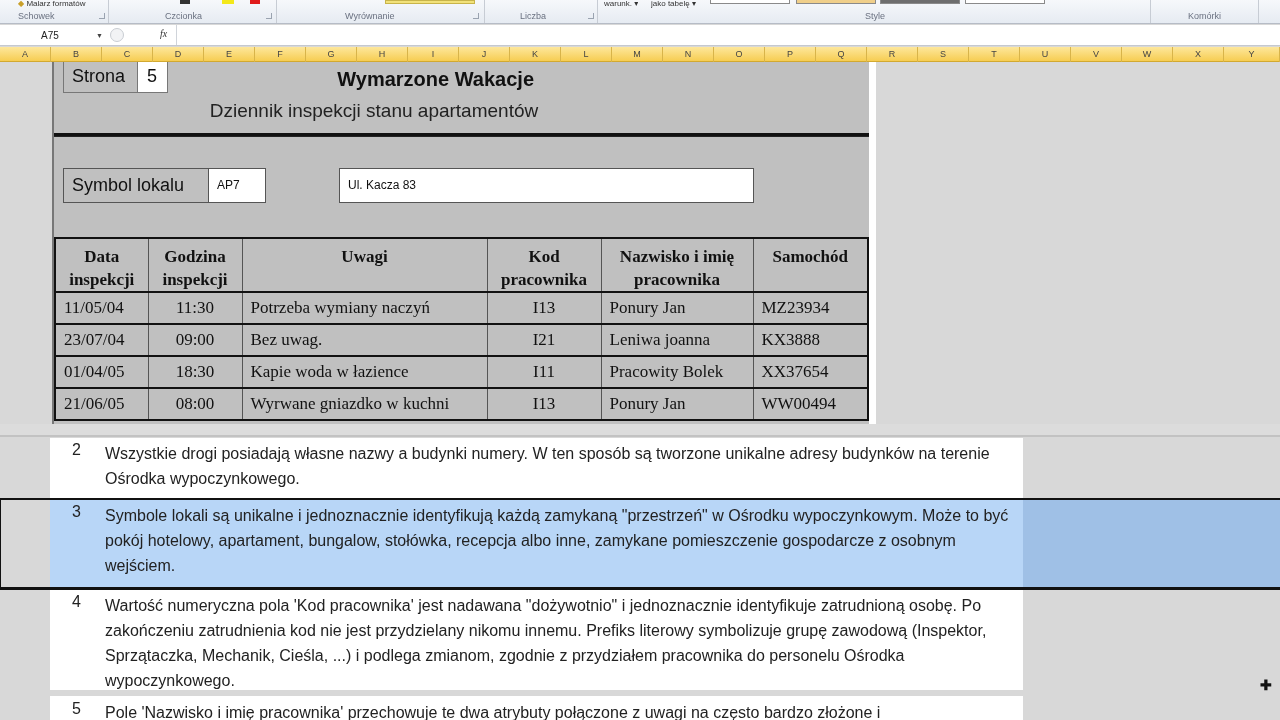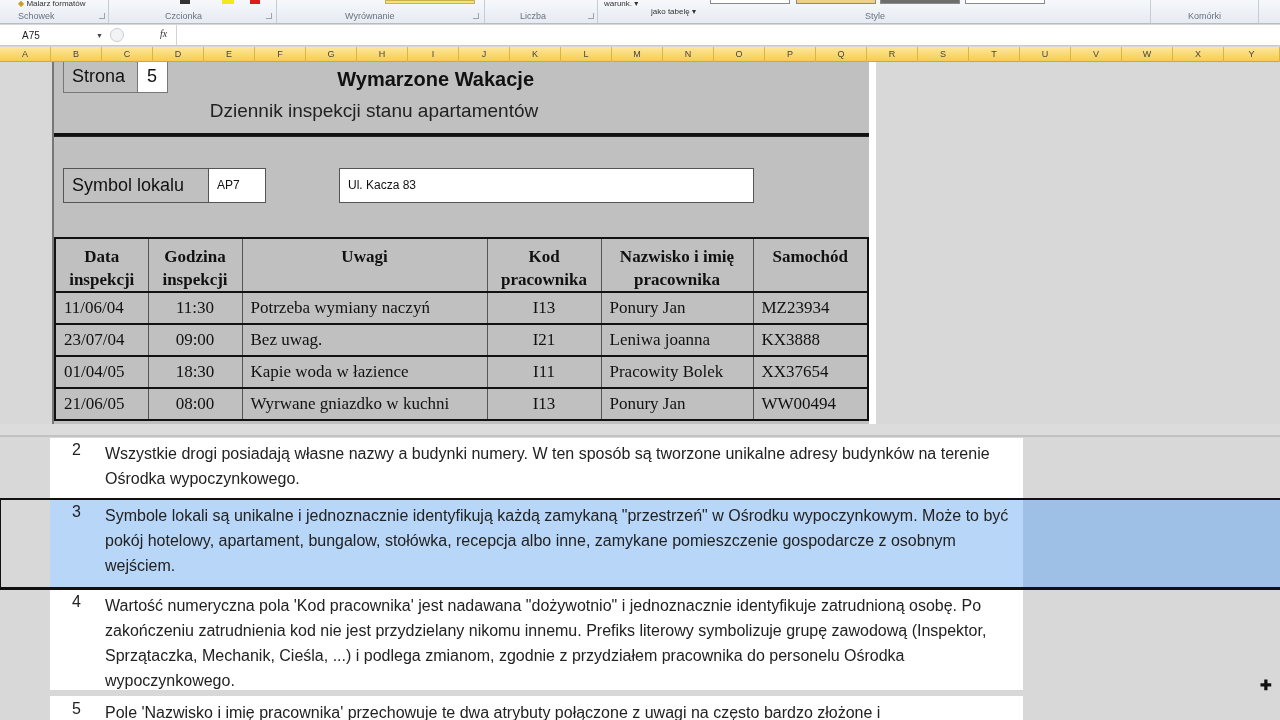--- a/index.html
+++ b/index.html
@@ -9,21 +9,21 @@
   .ribbon { position: absolute; left: 0; top: 0; width: 1280px; height: 24px; background: linear-gradient(#f6f8fb, #e6ebf2); border-bottom: 1px solid #b6bcc6; }
   .ribbon-top { position: absolute; top: 0; height: 8px; font-size: 8px; color: #333; white-space: nowrap; overflow: hidden; line-height: 8px; text-align: right; }
   .grp-label { position: absolute; top: 11px; font-size: 9px; color: #6a7180; text-align: center; }
   .grp-sep { position: absolute; top: 0; width: 1px; height: 23px; background: #c7ccd4; }
   .launcher { position: absolute; top: 13px; width: 6px; height: 6px; border: 1px solid #9aa3b0; border-top: none; border-left: none; }
   .swatch { position: absolute; top: 0; height: 4px; }
   .style-box { position: absolute; top: 0; height: 4px; border: 1px solid #8a8a8a; border-top: none; }
 
   
   .formula-bar { position: absolute; left: 0; top: 25px; width: 1280px; height: 21px; background: #fff; border-bottom: 1px solid #c5c9cf; }
-  .name-box { position: absolute; left: 0; top: 2px; width: 106px; height: 17px; font-size: 10px; padding-left: 22px; line-height: 17px; color: #222; }
+  .name-box { position: absolute; left: 0; top: 2px; width: 106px; height: 17px; font-size: 10px; padding-left: 41px; line-height: 17px; color: #222; }
   .name-dd { position: absolute; left: 96px; top: 2px; font-size: 7px; color: #444; line-height: 17px; }
   .fx-btn { position: absolute; left: 110px; top: 3px; width: 14px; height: 14px; border: 1px solid #c9cdd3; border-radius: 7px; background: #f2f3f5; }
   .fx-label { position: absolute; left: 160px; top: 0; font-size: 10px; font-style: italic; font-family: "Liberation Serif", serif; line-height: 17px; color: #333; }
   .formula-input { position: absolute; left: 176px; top: 0; width: 1104px; height: 20px; border-left: 1px solid #d0d4da; }
 
   
   .col-headers { position: absolute; left: 0; top: 47px; width: 1280px; height: 15px; background: linear-gradient(#fde79c, #f6cd52); border-bottom: 1px solid #d2a930; display: flex; }
   .col-h { height: 15px; border-right: 1px solid #d8b44a; font-size: 9px; color: #444; text-align: center; line-height: 15px; flex: 0 0 auto; }
 
   
@@ -70,21 +70,21 @@
 <div class="ribbon">
   <div class="ribbon-top" style="left:18px;">
     <span style="color:#c9a02a;">◆</span>
     <span>Malarz formatów</span>
   </div>
   <div class="swatch" style="left:180px;width:10px;background:#333;"></div>
   <div class="swatch" style="left:222px;width:12px;background:#f3e81a;"></div>
   <div class="swatch" style="left:250px;width:10px;background:#e01b1b;"></div>
   <div class="swatch" style="left:385px;width:90px;background:#f2e27a;border:1px solid #c8b44a;"></div>
   <div class="ribbon-top" style="left:604px;">warunk. ▾</div>
-  <div class="ribbon-top" style="left:651px;margin-top:8px;">jako tabelę ▾</div>
+  <div class="ribbon-top" style="left:651px;">jako tabelę ▾</div>
   <div class="style-box" style="left:710px;width:80px;background:#fff;"></div>
   <div class="style-box" style="left:796px;width:80px;background:#f0cf8a;"></div>
   <div class="style-box" style="left:880px;width:80px;background:#6e6e6e;"></div>
   <div class="style-box" style="left:965px;width:80px;background:#fff;"></div>
 
   <div class="grp-sep" style="left:108px;"></div>
   <div class="grp-sep" style="left:276px;"></div>
   <div class="grp-sep" style="left:484px;"></div>
   <div class="grp-sep" style="left:597px;"></div>
   <div class="grp-sep" style="left:1150px;"></div>
@@ -162,21 +162,21 @@
         <th style="width:93px;"><span>Data</span><br><span>inspekcji</span></th>
         <th style="width:94px;"><span>Godzina</span><br><span>inspekcji</span></th>
         <th style="width:245px;"><span>Uwagi</span></th>
         <th style="width:114px;"><span>Kod</span><br><span>pracownika</span></th>
         <th style="width:152px;"><span>Nazwisko i imię</span><br><span>pracownika</span></th>
         <th><span>Samochód</span></th>
       </tr>
     </thead>
     <tbody>
       <tr>
-        <td>11/06/04</td>
+        <td>11/05/04</td>
         <td class="c">11:30</td>
         <td>Potrzeba wymiany naczyń</td>
         <td class="c">I13</td>
         <td>Ponury Jan</td>
         <td>MZ23934</td>
       </tr>
       <tr>
         <td>23/07/04</td>
         <td class="c">09:00</td>
         <td>Bez uwag.</td>

